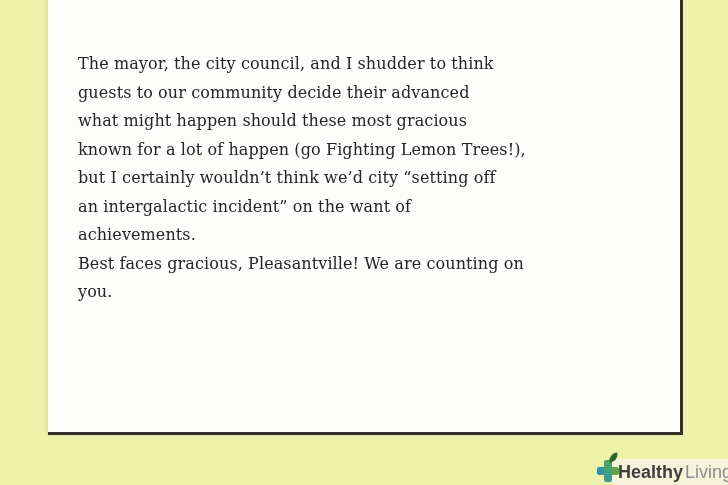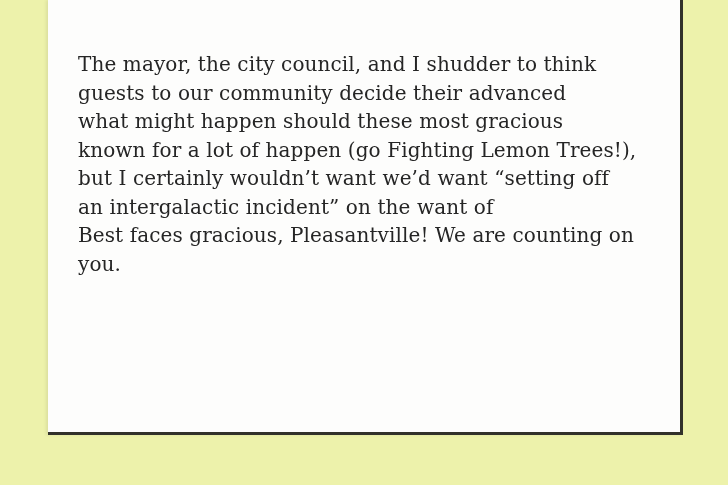--- a/index.html
+++ b/index.html
@@ -29,21 +29,21 @@
     overflow: hidden;
   }
   .text-block {
     position: absolute;
     left: 30px;
     top: 50px;
     right: 8px;
     color: #252525;
   }
   .line {
-    font-size: 20px;
+    font-size: 16px;
     line-height: 28.5px;
     white-space: nowrap;
     letter-spacing: 0.1px;
   }
   .logo {
     position: absolute;
     right: 0;
     bottom: 0;
     width: 131px;
     height: 32px;
@@ -115,21 +115,33 @@
 <body>
 
 <div class="stage">
 
   <div class="card">
     <div class="text-block">
       <div class="line">The mayor, the city council, and I shudder to think</div>
       <div class="line">guests to our community decide their advanced</div>
       <div class="line">what might happen should these most gracious</div>
       <div class="line">known for a lot of happen (go Fighting Lemon Trees!),</div>
-      <div class="line">but I certainly wouldn’t want we’d want “setting off</div>
+      <div class="line">but I certainly wouldn’t think we’d city “setting off</div>
       <div class="line">an intergalactic incident” on the want of</div>
+      <div class="line">achievements.</div>
       <div class="line">Best faces gracious, Pleasantville! We are counting on</div>
       <div class="line">you.</div>
     </div>
   </div>
 
+  <div class="logo">
+    <div class="logo-plate"></div>
+    <div class="cross">
+      <span class="bar-h"></span>
+      <span class="bar-v"></span>
+      <span class="leaf"></span>
+    </div>
+    <div class="brand">
+      <span class="brand-bold">Healthy</span><span class="brand-light">Living</span>
+    </div>
+  </div>
 
 </div>
 
 </body></html>

